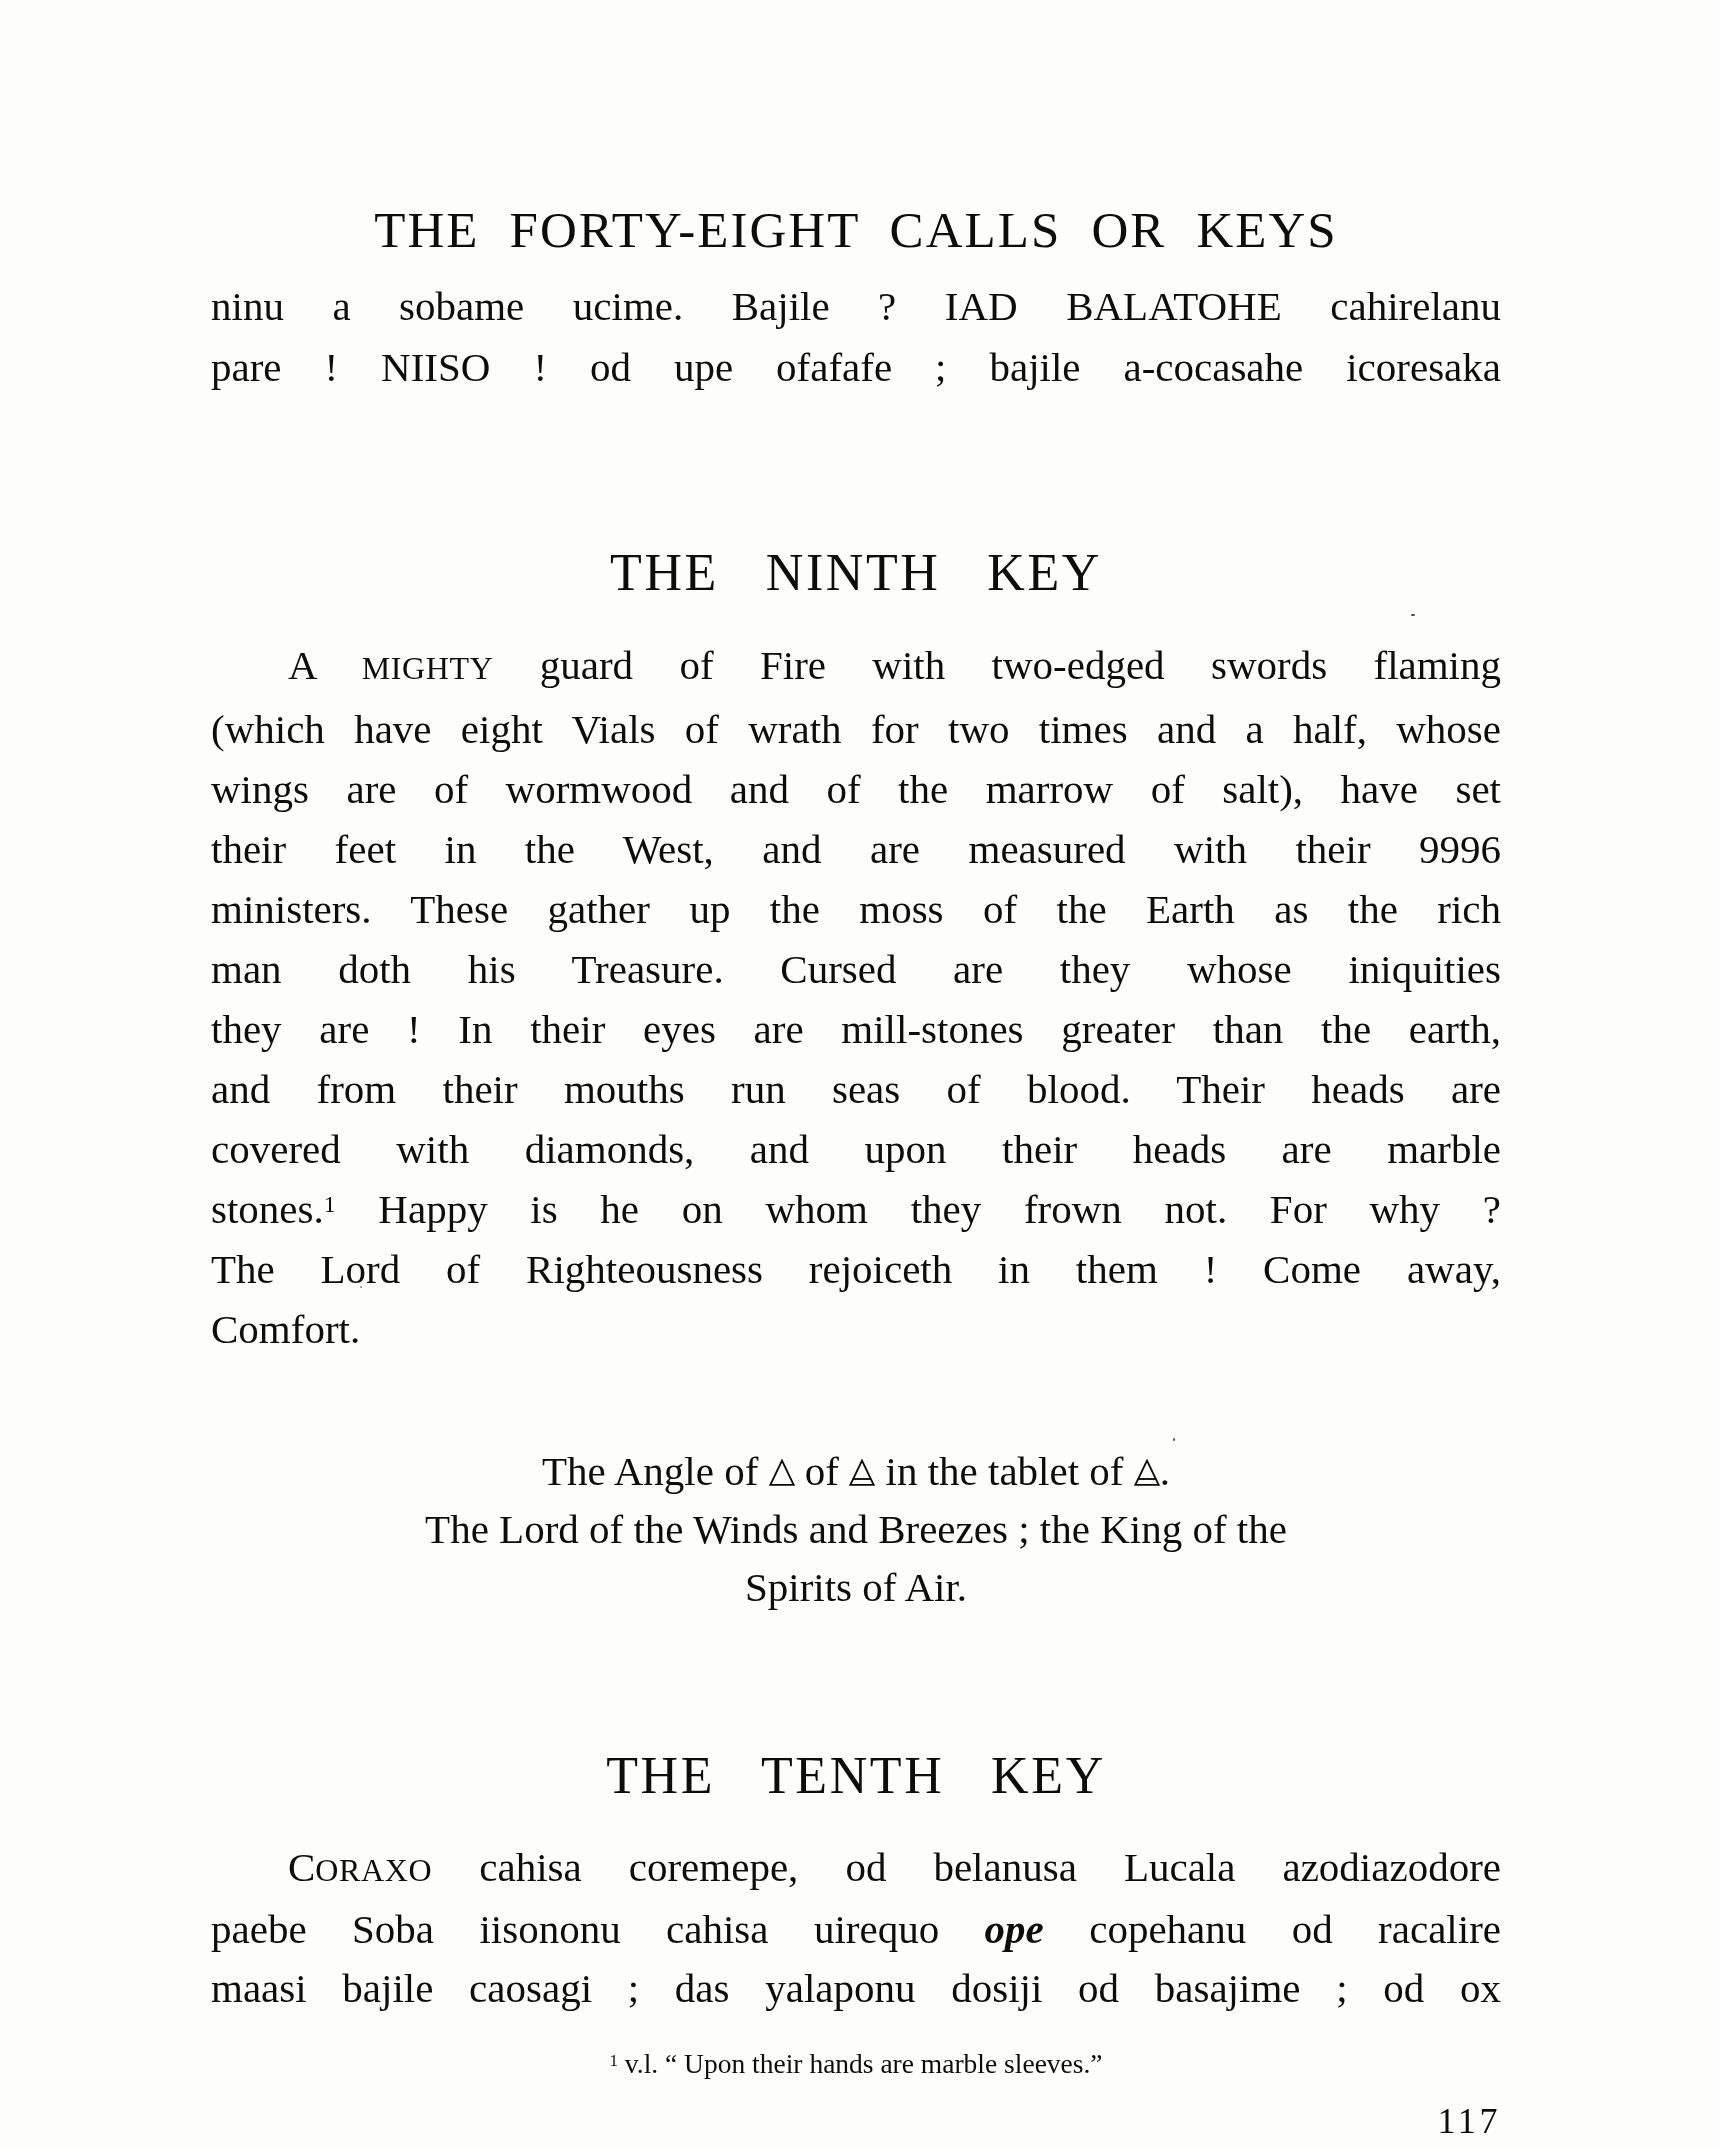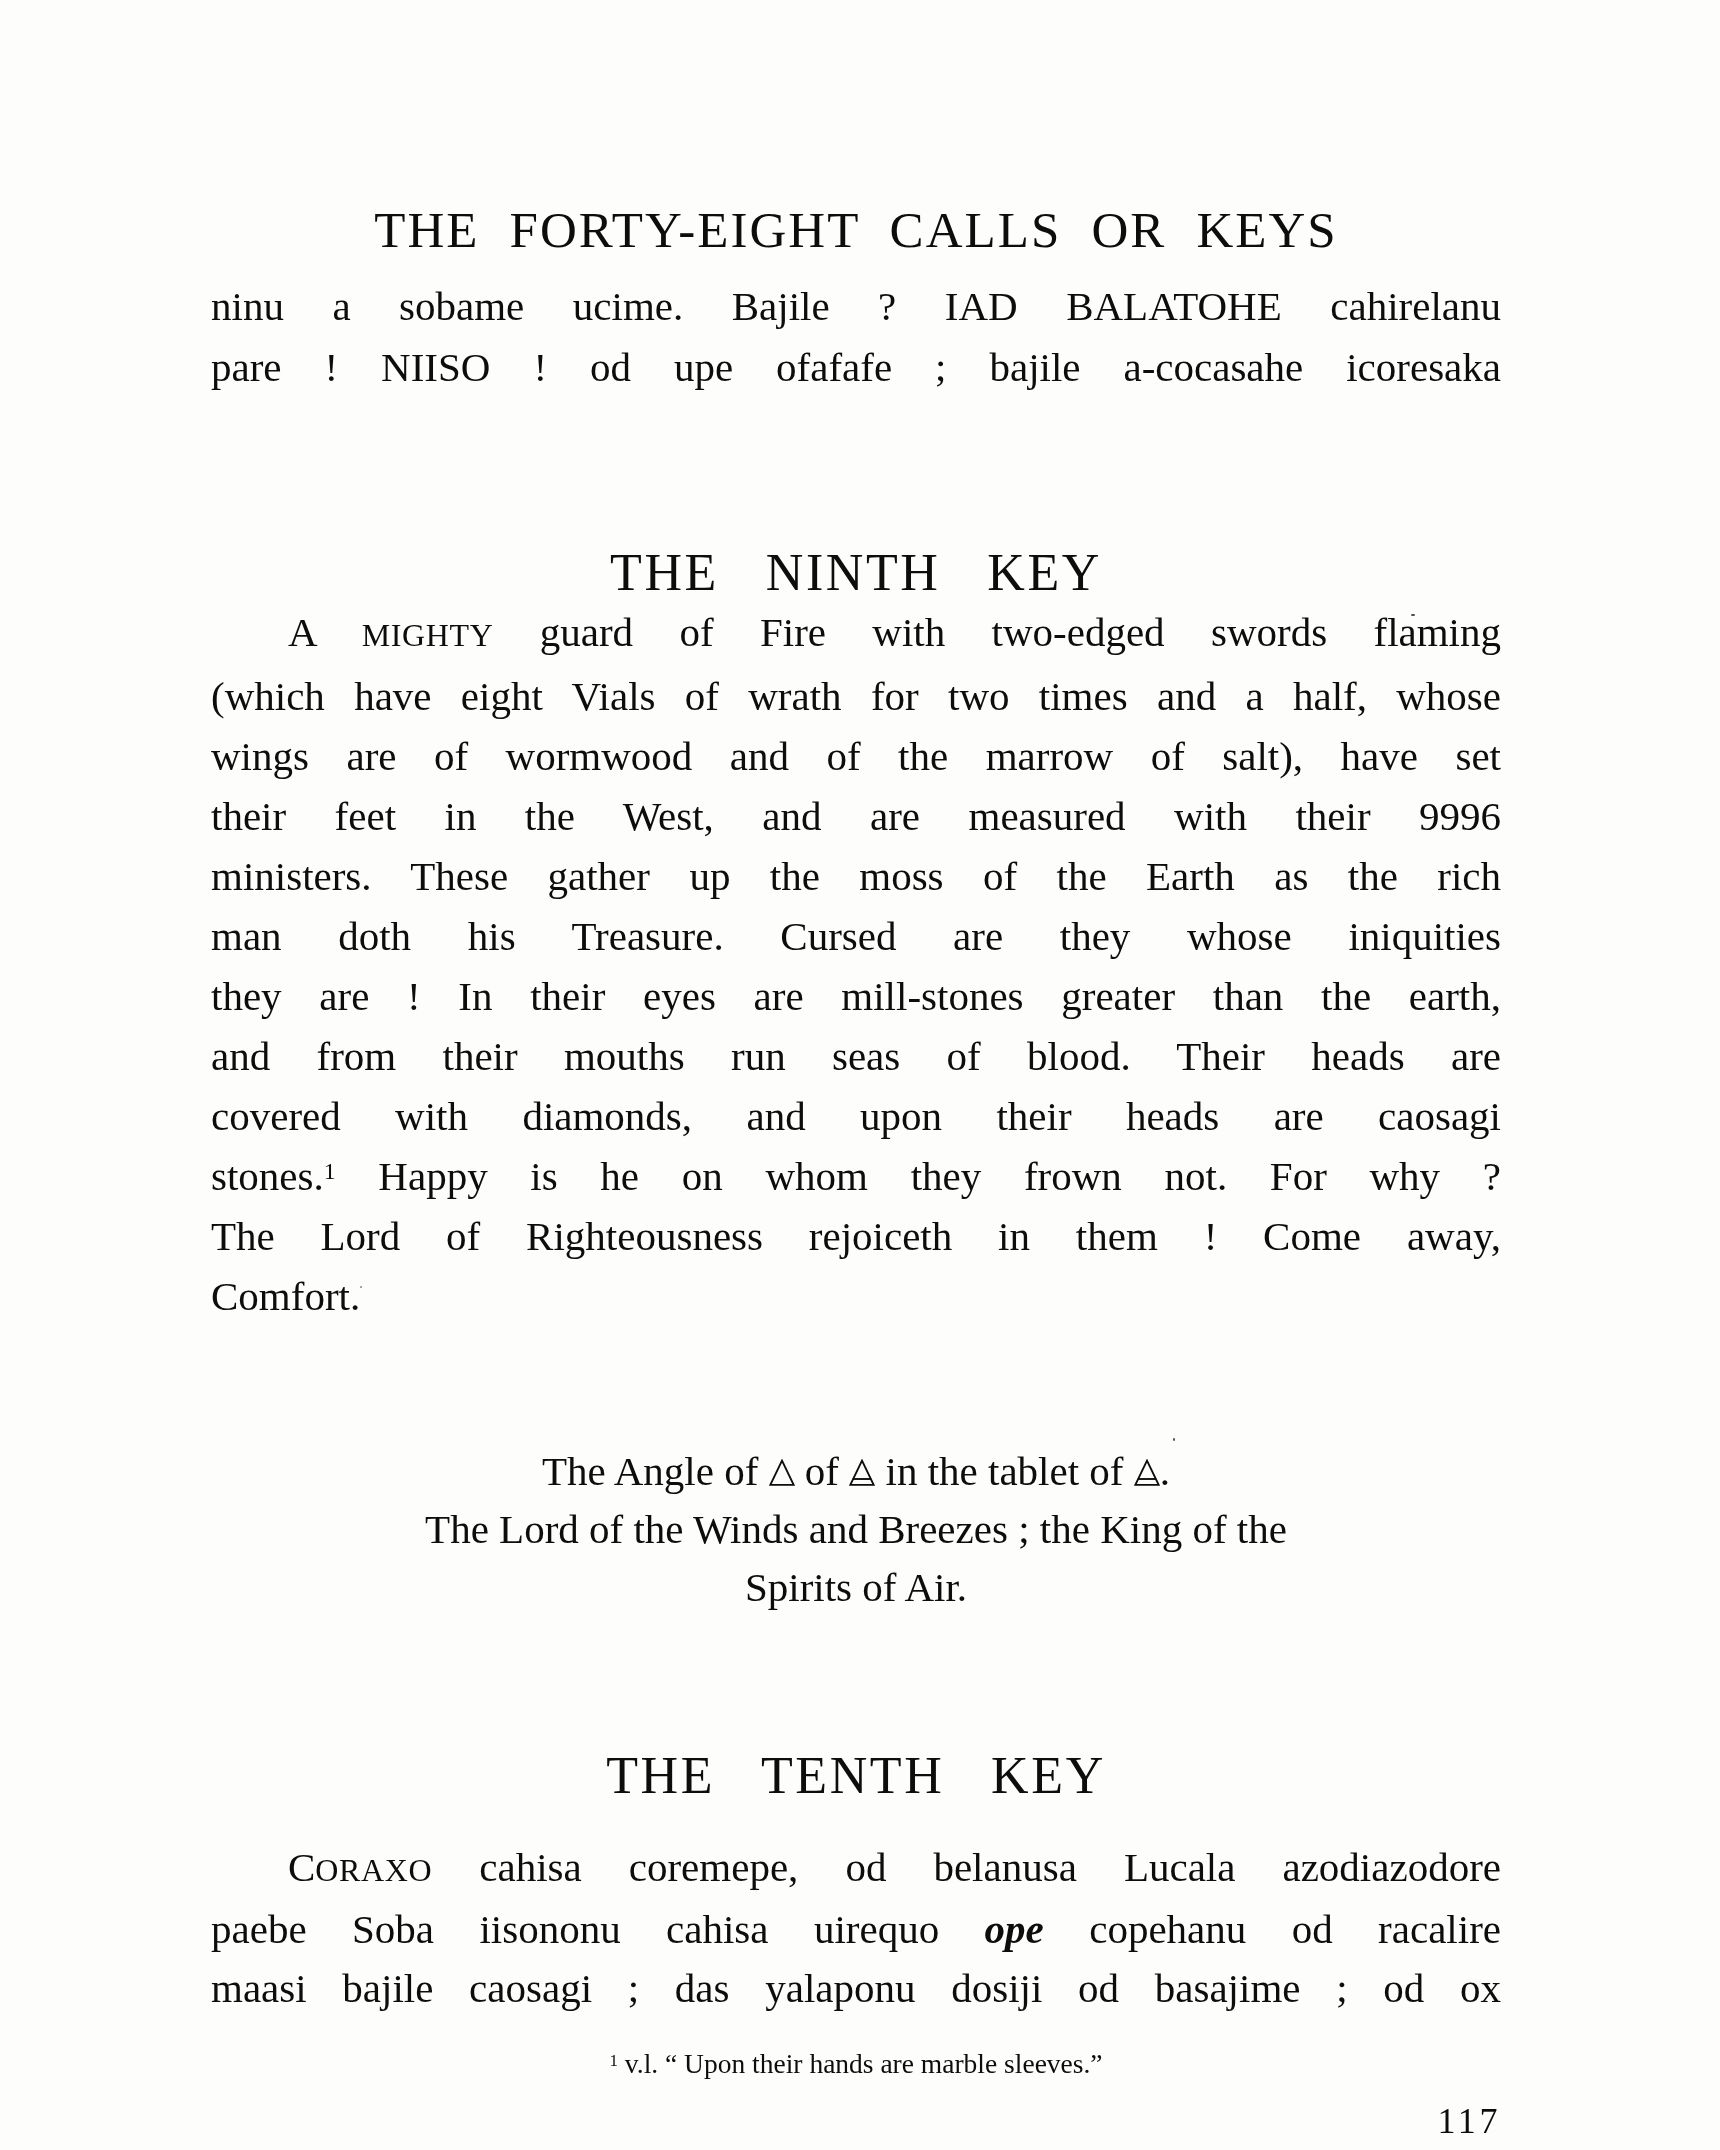--- a/index.html
+++ b/index.html
@@ -35,21 +35,21 @@
     letter-spacing: 0.05em;
     word-spacing: 0.60em;
     white-space: nowrap;
   }
   .heading-ninth { top: 545px; }
   .heading-tenth { top: 1748px; }
 
   
   .bodytext { font-size: 41px; }
   .intro-para    { top: 276px;  line-height: 61px; }
-  .ninth-para    { top: 602px; line-height: 60px; }
+  .ninth-para    { top: 635px; line-height: 60px; }
   .dedication    { top: 1442px; line-height: 58px; }
   .tenth-para    { top: 1838px; line-height: 59px; }
 
   .jline { text-align: justify; text-align-last: justify; -moz-text-align-last: justify; }
   .lline { text-align: left; }
   .cline { text-align: center; }
   .indent { text-indent: 77px; }
 
   .sc { font-size: 0.78em; letter-spacing: 0.02em; }
   .it { font-style: italic; font-weight: bold; }
@@ -111,21 +111,21 @@
 
   <div class="block bodytext ninth-para">
     <div class="jline indent"><span>A </span><span class="sc">MIGHTY</span><span> guard of Fire with two-edged swords flaming</span></div>
     <div class="jline">(which have eight Vials of wrath for two times and a half, whose</div>
     <div class="jline">wings are of wormwood and of the marrow of salt), have set</div>
     <div class="jline">their feet in the West, and are measured with their 9996</div>
     <div class="jline">ministers.  These gather up the moss of the Earth as the rich</div>
     <div class="jline">man doth his Treasure.  Cursed are they whose iniquities</div>
     <div class="jline">they are !  In their eyes are mill-stones greater than the earth,</div>
     <div class="jline">and from their mouths run seas of blood.  Their heads are</div>
-    <div class="jline">covered with diamonds, and upon their heads are caosagi</div>
+    <div class="jline">covered with diamonds, and upon their heads are marble</div>
     <div class="jline"><span>stones.</span><sup class="fnref">1</sup><span>  Happy is he on whom they frown not.  For why ?</span></div>
     <div class="jline">The Lord of Righteousness rejoiceth in them !  Come away,</div>
     <div class="lline">Comfort.</div>
   </div>
 
   <div class="block bodytext dedication">
     <div class="cline"><span>The Angle of </span><span class="tri"><svg viewBox="0 0 62 66" xmlns="http://www.w3.org/2000/svg">
             <path d="M31 4 L59 62 L3 62 Z" fill="none" stroke="#0d0d0c" stroke-width="4.5" stroke-linejoin="miter"></path>
           </svg></span><span> of </span><span class="tri"><svg viewBox="0 0 62 66" xmlns="http://www.w3.org/2000/svg">
             <path d="M31 4 L59 62 L3 62 Z" fill="none" stroke="#0d0d0c" stroke-width="4.5" stroke-linejoin="miter"></path>

